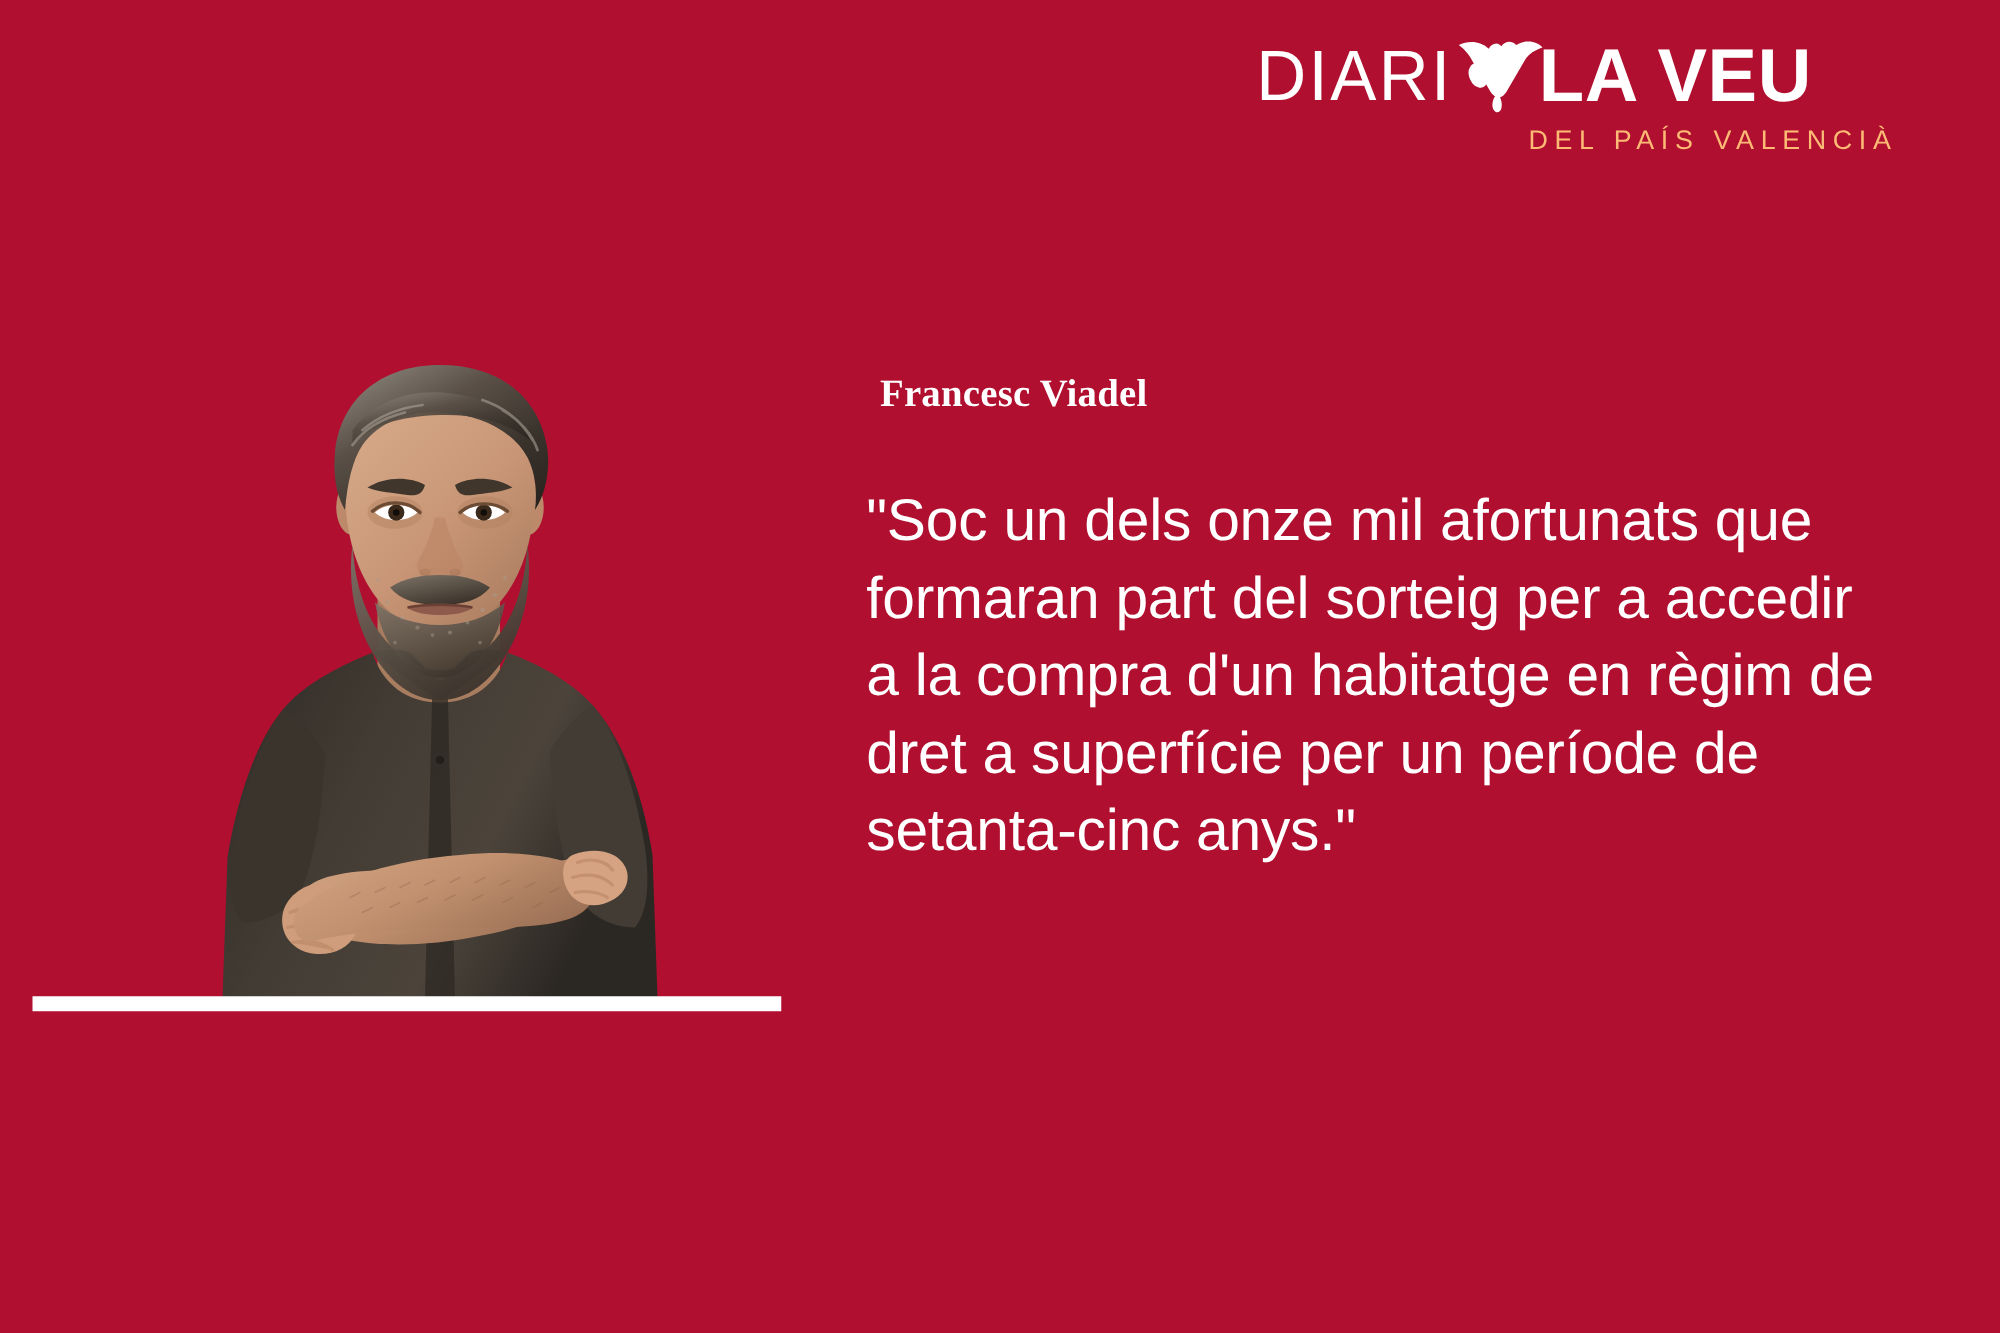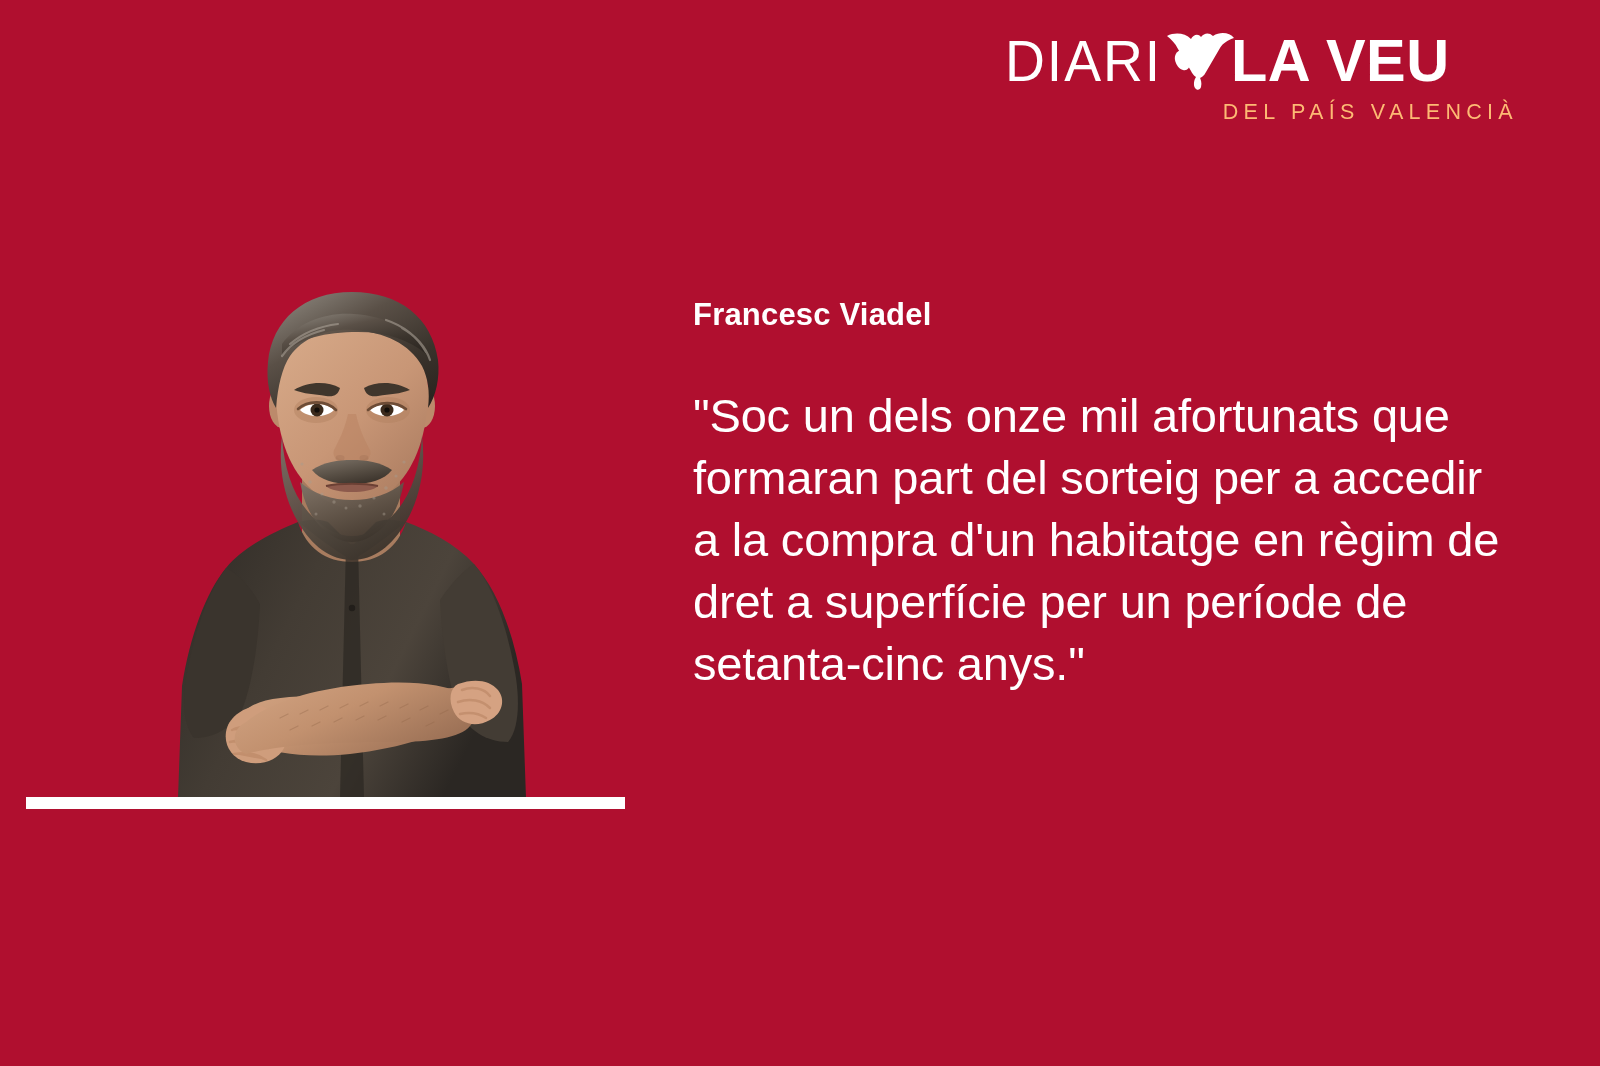--- a/index.html
+++ b/index.html
@@ -99,27 +99,27 @@
   }
 
   
   .textblock {
     position: absolute;
     left: 693px;
     top: 297px;
     width: 820px;
   }
   .author {
-    font-family: Liberation Sans, sans-serif;
+    font-family: Liberation Serif, serif;
     font-weight: 700;
     font-size: 31px;
     color: #ffffff;
     line-height: 1.15;
     letter-spacing: 0.2px;
-    margin: 0 0 52px 0;
+    margin: 0 0 52px 11px;
   }
   .quote {
     font-family: "Liberation Sans", "DejaVu Sans", sans-serif;
     font-weight: 400;
     font-size: 47px;
     color: #ffffff;
     line-height: 1.32;
     letter-spacing: -0.2px;
     margin: 0;
     white-space: pre-line;

